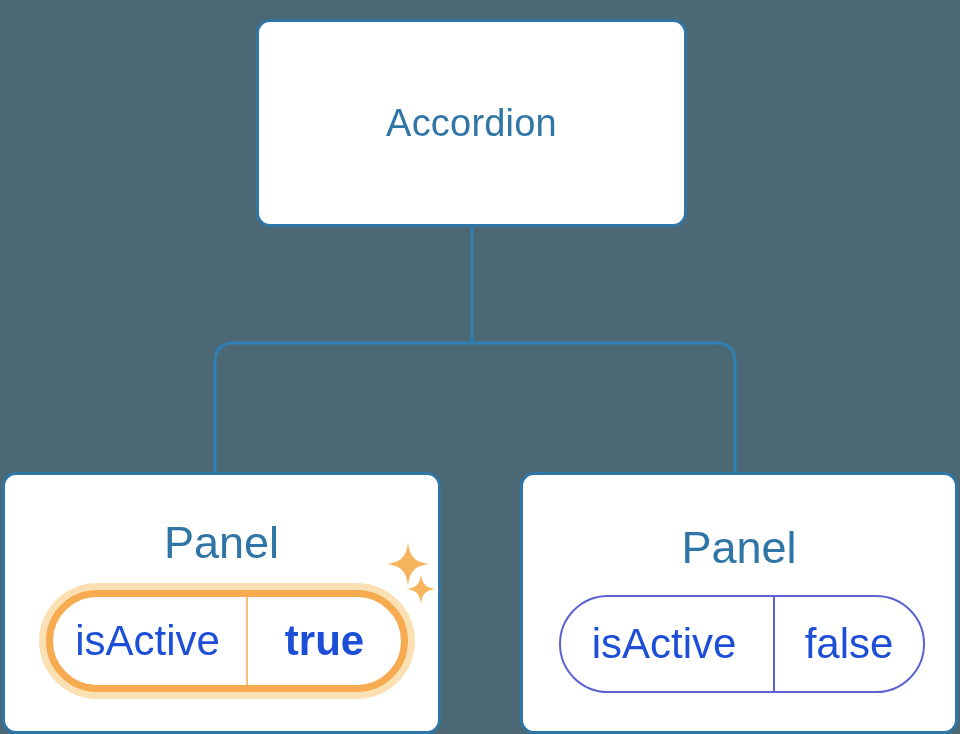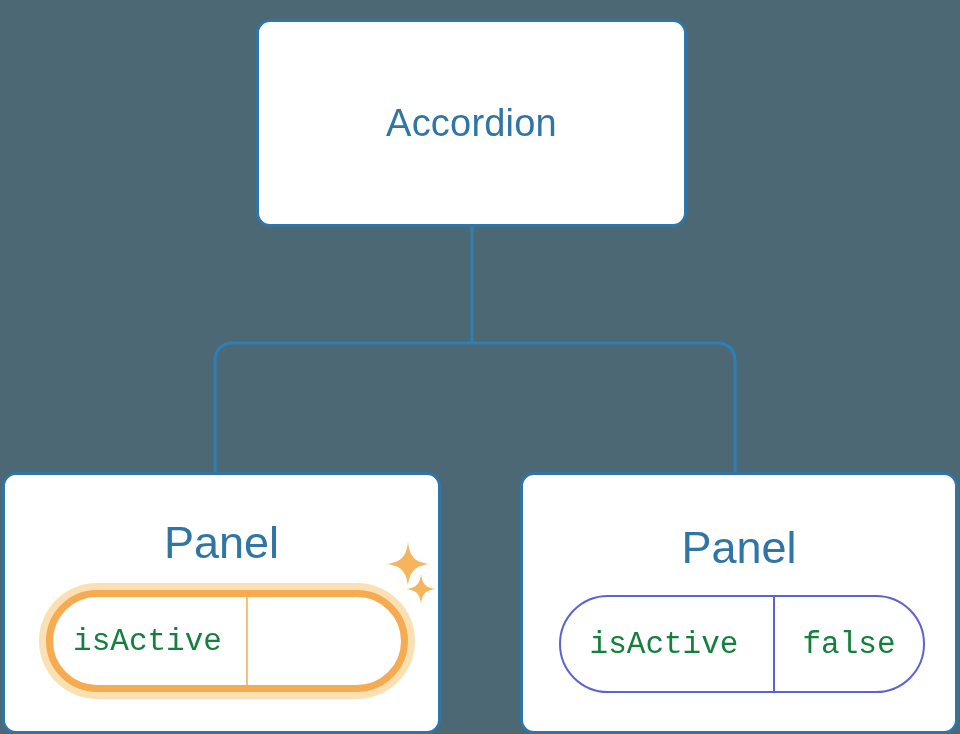--- a/index.html
+++ b/index.html
@@ -88,27 +88,26 @@
     box-sizing: border-box;
     border: 2px solid #5b63d3;
     border-radius: 999px;
     background: #ffffff;
   }
 
   .prop-key, .prop-val {
     display: flex;
     align-items: center;
     justify-content: center;
-    color: #15803d;
-    font-size: 31px;
+    color: #1d4ed8;
+    font-size: 42px;
     font-weight: 400;
     line-height: 1;
     white-space: nowrap;
     box-sizing: border-box;
-    font-family: Liberation Mono, monospace;
   }
 
   .prop-divider {
     width: 2px;
     background: #5b63d3;
     flex: 0 0 auto;
   }
 
   
   .pill-right {
@@ -187,20 +186,21 @@
   </div>
 
   <div class="node-card node-child node-child-left">
     <span class="child-title">Panel</span>
 
     <div class="pill-highlight-wrap">
       <div class="pill-glow"></div>
       <div class="pill-ring">
         <div class="prop-key">isActive</div>
         <div class="prop-divider"></div>
+        <div class="prop-val">true</div>
       </div>
     </div>
   </div>
 
   <svg class="sparkle sparkle-lg" viewBox="0 0 100 100" xmlns="http://www.w3.org/2000/svg">
     <path d="M50 0 C 54 34 66 46 100 50 C 66 54 54 66 50 100 C 46 66 34 54 0 50 C 34 46 46 34 50 0 Z" fill="#f6b45c"></path>
   </svg>
   <svg class="sparkle sparkle-sm" viewBox="0 0 100 100" xmlns="http://www.w3.org/2000/svg">
     <path d="M50 0 C 54 34 66 46 100 50 C 66 54 54 66 50 100 C 46 66 34 54 0 50 C 34 46 46 34 50 0 Z" fill="#f6b45c"></path>
   </svg>

